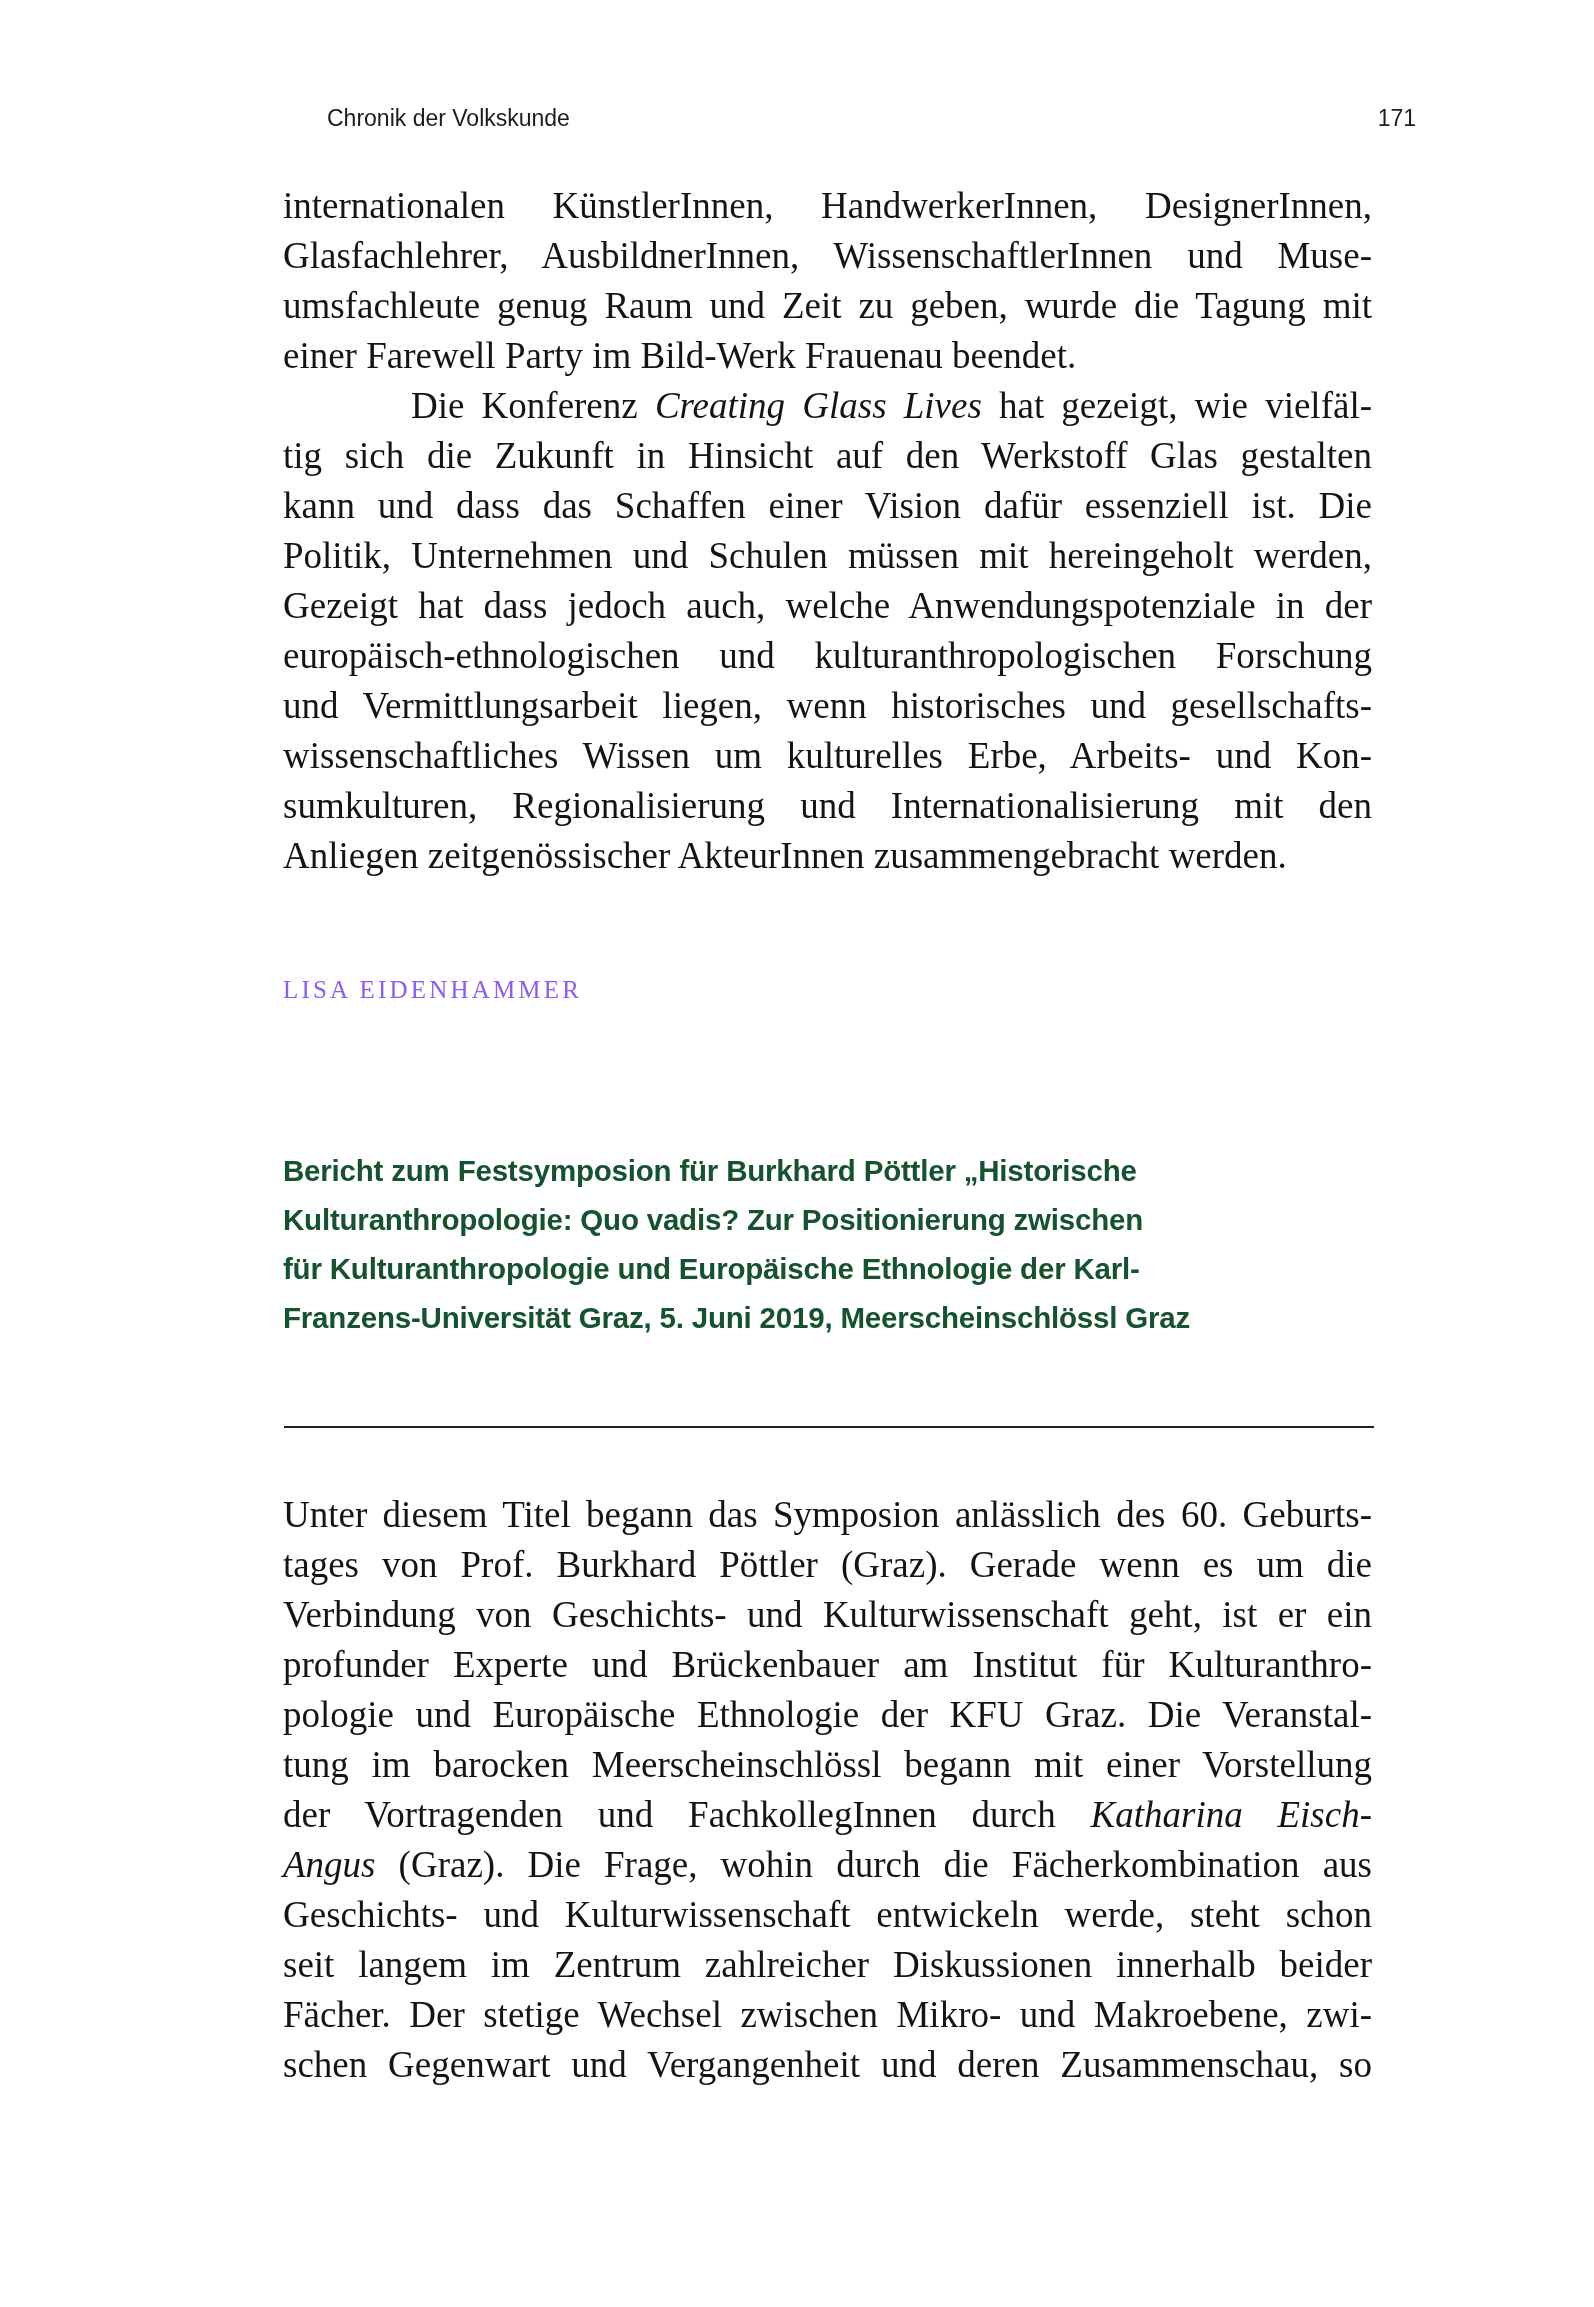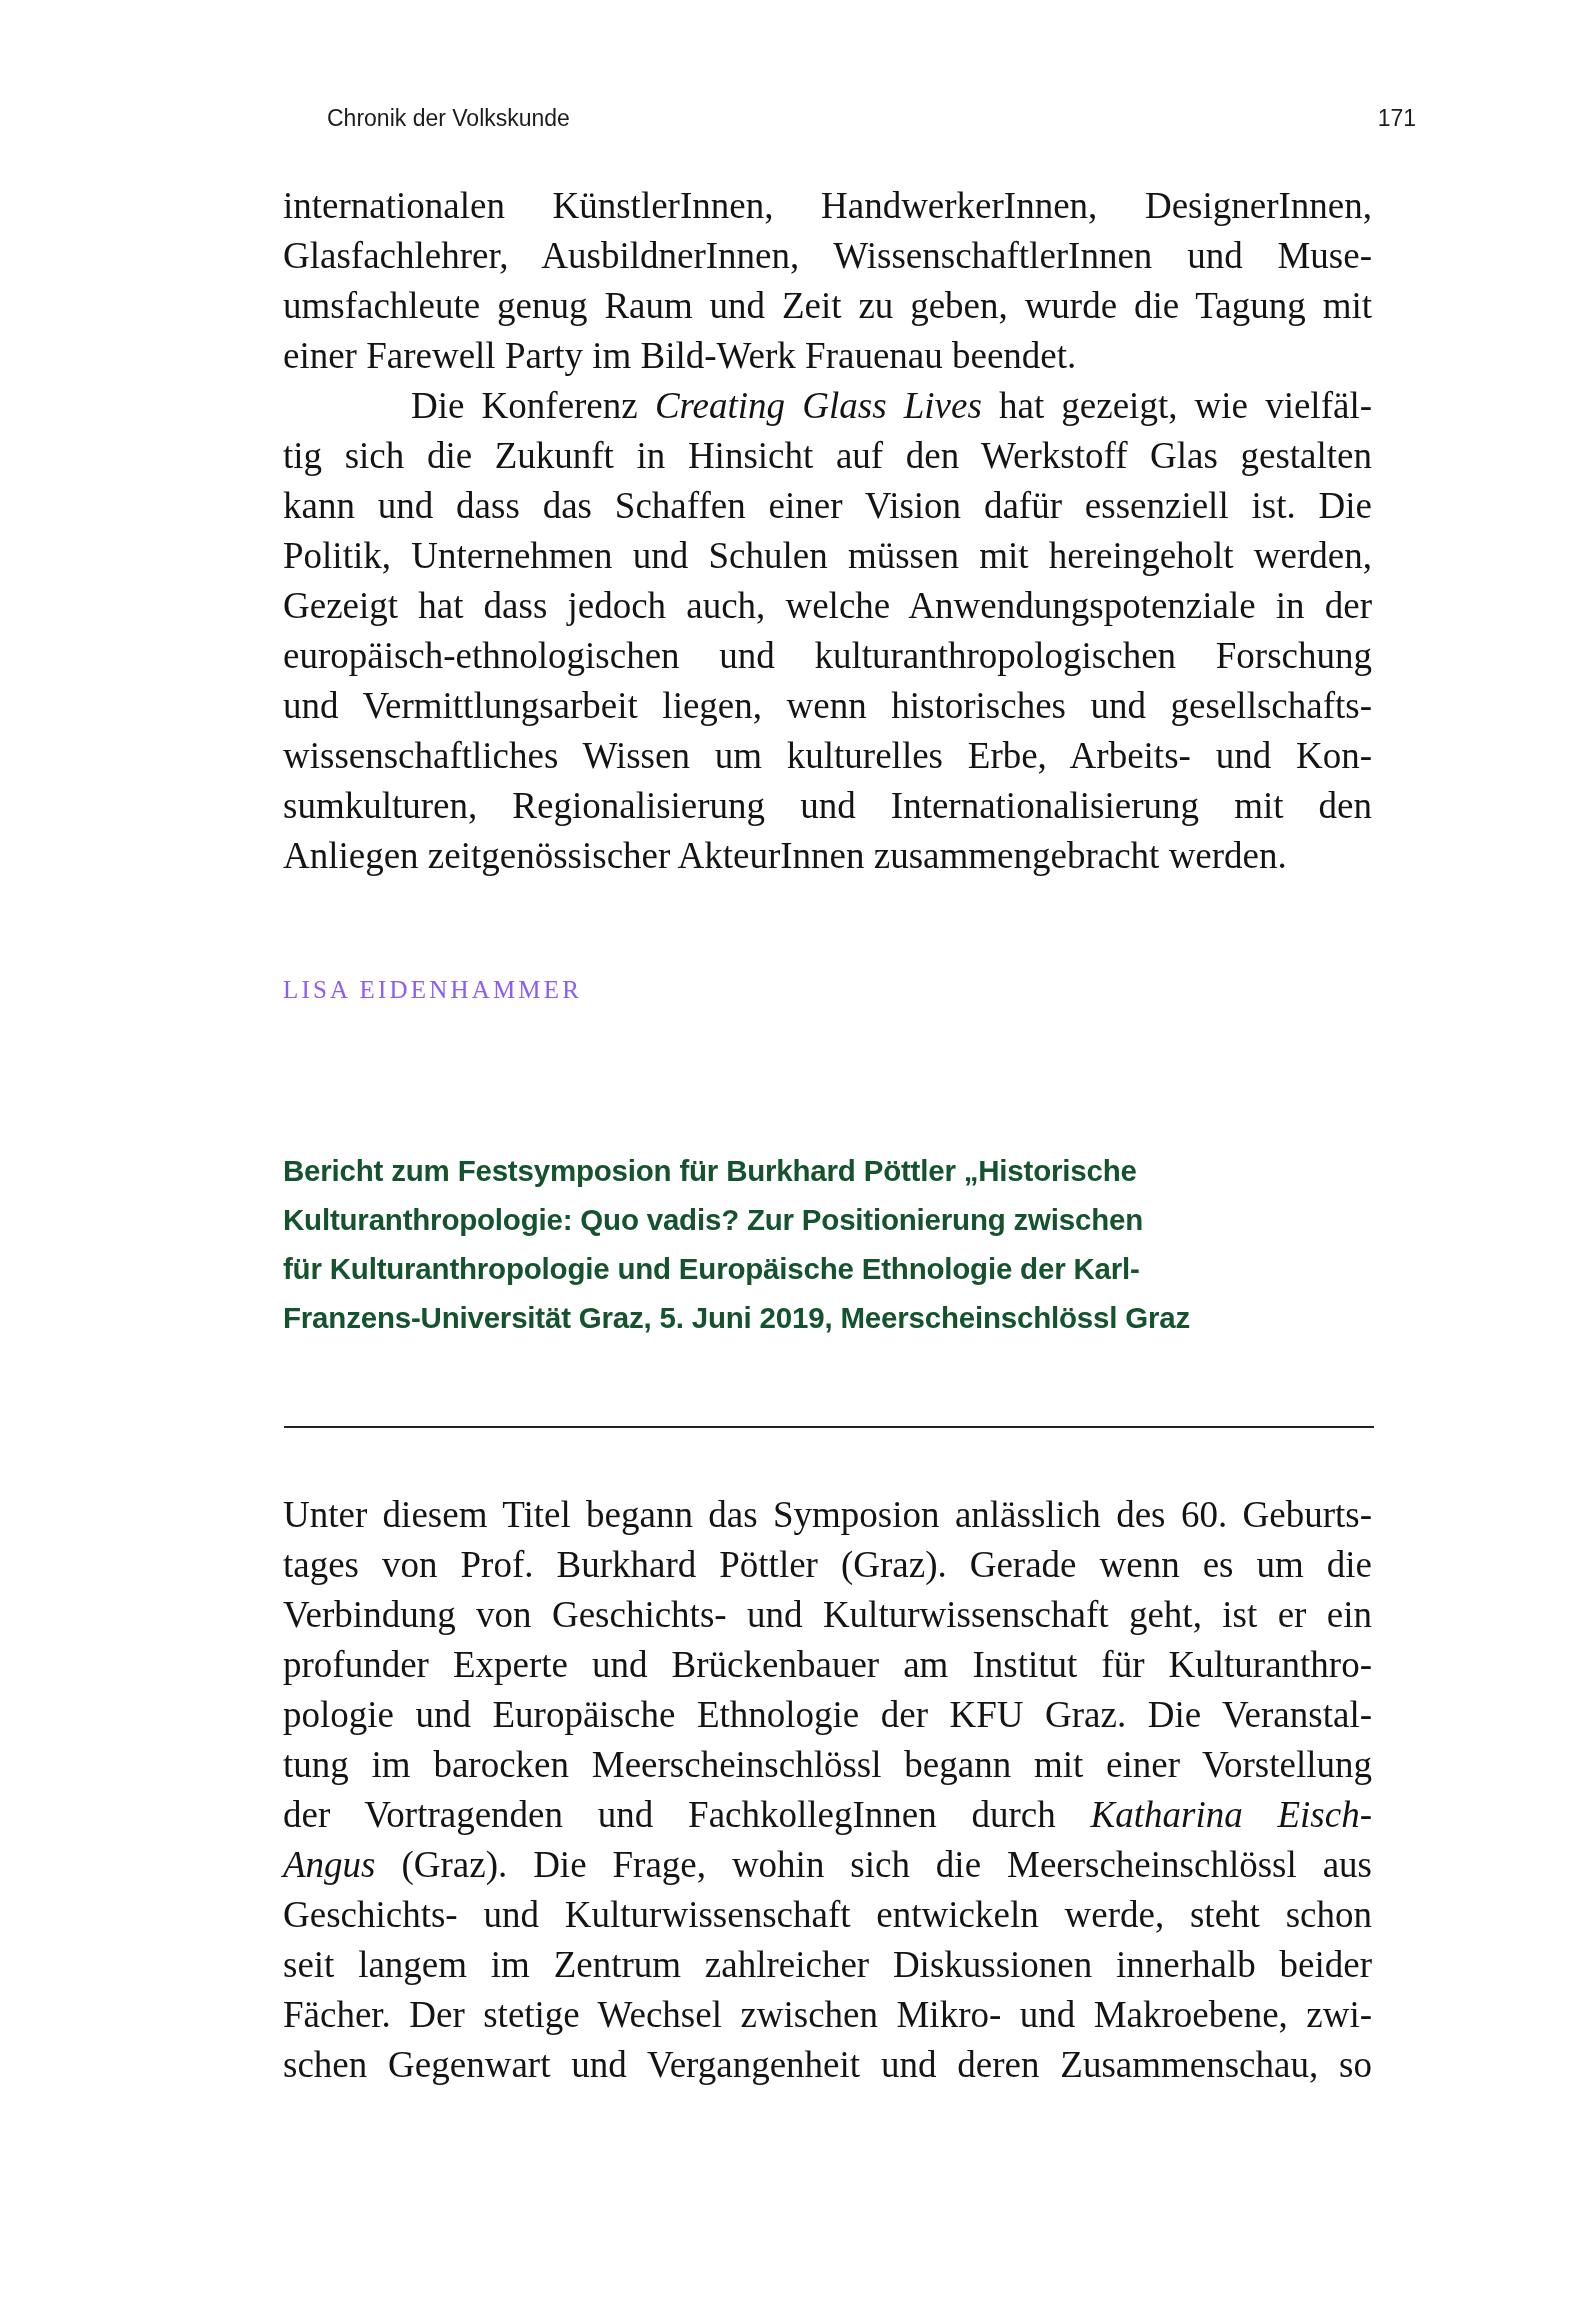--- a/index.html
+++ b/index.html
@@ -76,19 +76,19 @@
 <div class="divider"></div>
 
 <article class="col body-text sec2">
   <span class="line">Unter diesem Titel begann das Symposion anlässlich des 60. Geburts-</span>
   <span class="line">tages von Prof. Burkhard Pöttler (Graz). Gerade wenn es um die</span>
   <span class="line">Verbindung von Geschichts- und Kulturwissenschaft geht, ist er ein</span>
   <span class="line">profunder Experte und Brückenbauer am Institut für Kulturanthro-</span>
   <span class="line">pologie und Europäische Ethnologie der KFU Graz. Die Veranstal-</span>
   <span class="line">tung im barocken Meerscheinschlössl begann mit einer Vorstellung</span>
   <span class="line"><span>der Vortragenden und FachkollegInnen durch </span><em>Katharina Eisch-</em><span></span></span>
-  <span class="line"><span></span><em>Angus</em><span> (Graz). Die Frage, wohin sich die Meerscheinschlössl aus</span></span>
+  <span class="line"><span></span><em>Angus</em><span> (Graz). Die Frage, wohin durch die Fächerkombination aus</span></span>
   <span class="line">Geschichts- und Kulturwissenschaft entwickeln werde, steht schon</span>
   <span class="line">seit langem im Zentrum zahlreicher Diskussionen innerhalb beider</span>
   <span class="line">Fächer. Der stetige Wechsel zwischen Mikro- und Makroebene, zwi-</span>
   <span class="line">schen Gegenwart und Vergangenheit und deren Zusammenschau, so</span>
 </article>
 
 
 </body></html>

